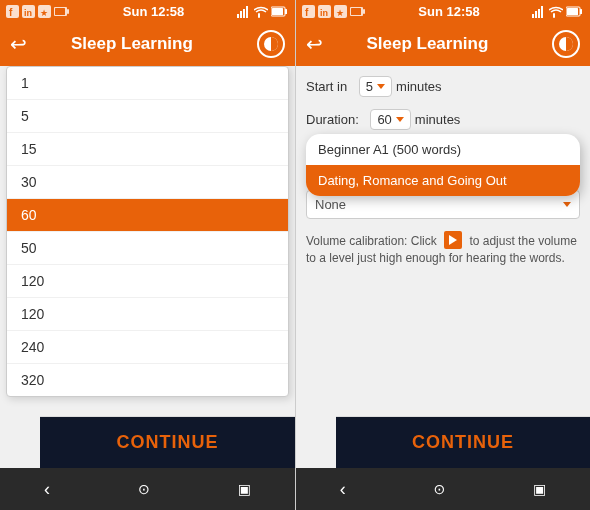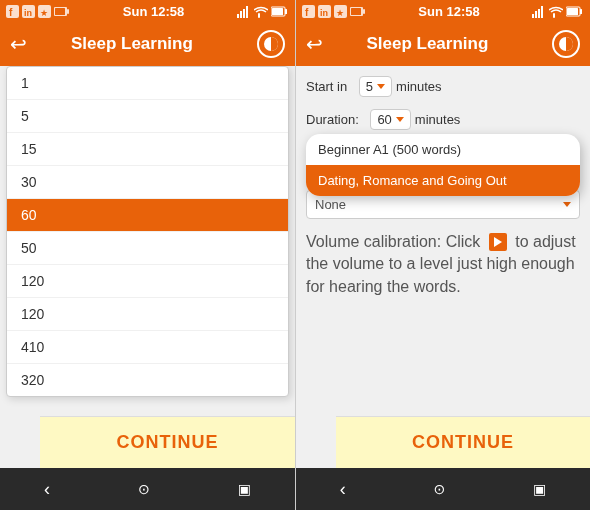--- a/index.html
+++ b/index.html
@@ -148,21 +148,21 @@
       margin-bottom: 12px;
     }
 
     .section-label {
       font-size: 13px;
       color: #555;
       margin-bottom: 6px;
     }
 
     .volume-text {
-      font-size: 16px;
+      font-size: 12px;
       color: #555;
       line-height: 1.4;
       margin-bottom: 8px;
     }
     .play-btn {
       display: inline-flex;
       align-items: center;
       justify-content: center;
       background: #e8620a;
       width: 18px;
@@ -181,21 +181,21 @@
     .link-text {
       font-size: 12px;
       color: #e8620a;
       text-decoration: underline;
       cursor: pointer;
     }
 
     
     .continue-bar {
       height: 52px;
-      background: #fef9c3;
+      background: #0f172a;
       display: flex;
       align-items: center;
       justify-content: center;
       border-top: 1px solid #ddd;
       flex-shrink: 0;
       margin-left: 40px;
     }
     .continue-btn {
       font-size: 18px;
       font-weight: bold;
@@ -350,21 +350,21 @@
 
     <div class="dropdown-list" style="top:0;">
       <div class="list-item">1</div>
       <div class="list-item">5</div>
       <div class="list-item">15</div>
       <div class="list-item">30</div>
       <div class="list-item selected">60</div>
       <div class="list-item">50</div>
       <div class="list-item">120</div>
       <div class="list-item">120</div>
-      <div class="list-item">410</div>
+      <div class="list-item">240</div>
       <div class="list-item">320</div>
 
     </div>
   </div>
 
   <div class="continue-bar">
     <span class="continue-btn">CONTINUE</span>
   </div>
 
   <div class="bottom-nav">

